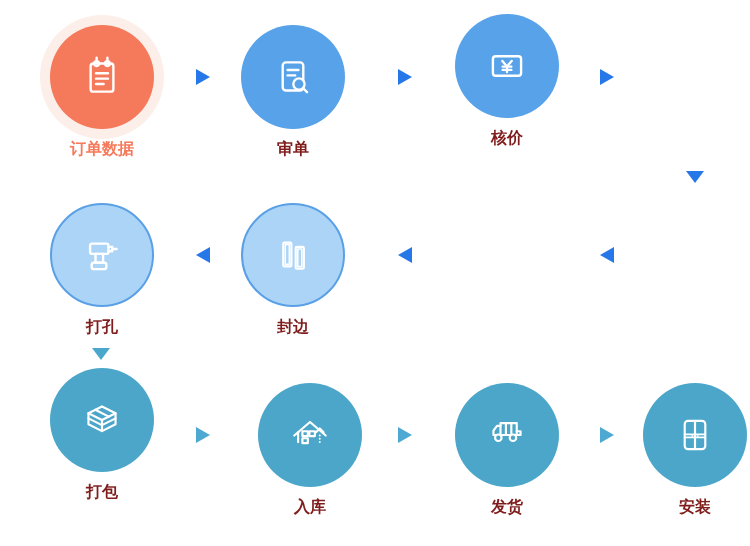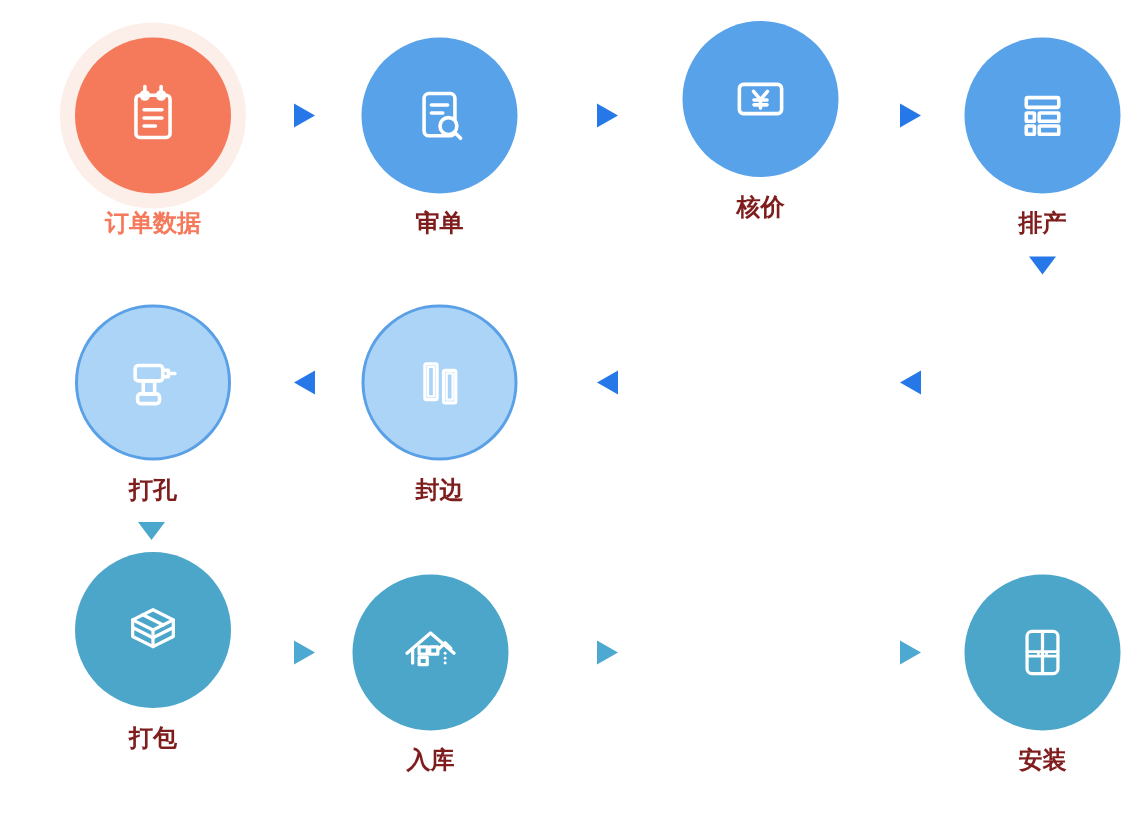--- a/index.html
+++ b/index.html
@@ -70,32 +70,20 @@
         <rect x="11" y="15" width="26" height="18" rx="2.5"></rect>
         <path d="M19.7 19.3 L24 24.4 L28.3 19.3"></path>
         <path d="M24 24.4 v5.2"></path>
         <path d="M20 24.6 h8"></path>
           <path d="M20 27.6 h8"></path>
       </svg>
     </div>
     <div class="label">核价</div>
   </div>
 
-  <div class="node" style="left:623px;top:25px">
-    <div class="circle blue">
-      <svg class="ic" width="52" height="52" viewBox="0 0 48 48" fill="none" stroke="#fff" stroke-width="2.2" stroke-linecap="round" stroke-linejoin="round">
-        <rect x="14" y="13" width="20" height="6" rx="1"></rect>
-        <rect x="14" y="22.5" width="5" height="5" rx="0.5"></rect>
-        <rect x="22" y="22.5" width="12" height="5" rx="0.5"></rect>
-        <rect x="14" y="30.5" width="5" height="5" rx="0.5"></rect>
-        <rect x="22" y="30.5" width="12" height="5" rx="0.5"></rect>
-      </svg>
-    </div>
-    <div class="label">排产</div>
-  </div>
 
 
 
   <div class="node" style="left:30px;top:203px">
     <div class="circle lightblue">
       <svg class="ic" width="52" height="52" viewBox="0 0 48 48" fill="none" stroke="#fff" stroke-width="2.2" stroke-linecap="round" stroke-linejoin="round">
         <rect x="13" y="13.5" width="17" height="9.5" rx="2"></rect>
         <path d="M30 16.5 h3.5 v4 h-3.5"></path>
         <path d="M33.5 18.5 h4"></path>
         <rect x="18" y="23" width="7" height="8"></rect>
@@ -123,37 +111,51 @@
         <path d="M24 11.5 L36.5 17.75 V28 L24 34.25 L11.5 28 V17.75 Z"></path>
         <path d="M11.5 17.75 L24 24 L36.5 17.75"></path>
         <path d="M24 24 V34.25"></path>
         <path d="M11.5 22.5 L24 28.75 L36.5 22.5"></path>
         <path d="M17.75 14.6 L30.25 20.9"></path>
       </svg>
     </div>
     <div class="label">打包</div>
   </div>
 
-  <div class="node" style="left:215px;top:383px">
+  <div class="node" style="left:238px;top:383px">
     <div class="circle teal">
       <svg class="ic" width="52" height="52" viewBox="0 0 48 48" fill="none" stroke="#fff" stroke-width="2" stroke-linecap="round" stroke-linejoin="round">
         <path d="M9.5 24.5 L24 12 L38.5 24.5"></path>
         <path d="M13 21.5 V30.5"></path>
         <rect x="17" y="20.5" width="5" height="4.5"></rect>
         <rect x="23.5" y="20.5" width="5" height="4.5"></rect>
         <rect x="17" y="27" width="5" height="4.5"></rect>
         <path d="M29.5 21.5 L33 18 L36.5 21.5"></path>
         <circle cx="33" cy="24.5" r="0.9" fill="#fff" stroke="none"></circle>
         <circle cx="33" cy="27.5" r="0.9" fill="#fff" stroke="none"></circle>
         <circle cx="33" cy="30.5" r="0.9" fill="#fff" stroke="none"></circle>
       </svg>
     </div>
     <div class="label">入库</div>
   </div>
 
+  <div class="node" style="left:435px;top:383px">
+    <div class="circle teal">
+      <svg class="ic" width="52" height="52" viewBox="0 0 48 48" fill="none" stroke="#fff" stroke-width="2" stroke-linecap="round" stroke-linejoin="round">
+        <rect x="18" y="13" width="15" height="11"></rect>
+        <path d="M23 13 V24"></path>
+          <path d="M28 13 V24"></path>
+        <path d="M18 15.5 H14.8 L11.5 20 V24 H18"></path>
+        <path d="M33 20.5 H36.5 V24 H33"></path>
+        <circle cx="16" cy="26.5" r="3" fill="#4BA6C9"></circle>
+        <circle cx="29.5" cy="26.5" r="3" fill="#4BA6C9"></circle>
+      </svg>
+    </div>
+    <div class="label">发货</div>
+  </div>
 
   <div class="node" style="left:623px;top:383px">
     <div class="circle teal">
       <svg class="ic" width="52" height="52" viewBox="0 0 48 48" fill="none" stroke="#fff" stroke-width="2" stroke-linecap="round" stroke-linejoin="round">
         <rect x="14.5" y="11" width="19" height="26" rx="3"></rect>
         <path d="M24 11 V37"></path>
         <path d="M14.5 23.4 H33.5" stroke-width="1.7"></path>
         <path d="M14.5 26.2 H33.5" stroke-width="1.7"></path>
         <circle cx="21.5" cy="24.8" r="0.9" fill="#fff" stroke="none"></circle>
         <circle cx="26.5" cy="24.8" r="0.9" fill="#fff" stroke="none"></circle>

